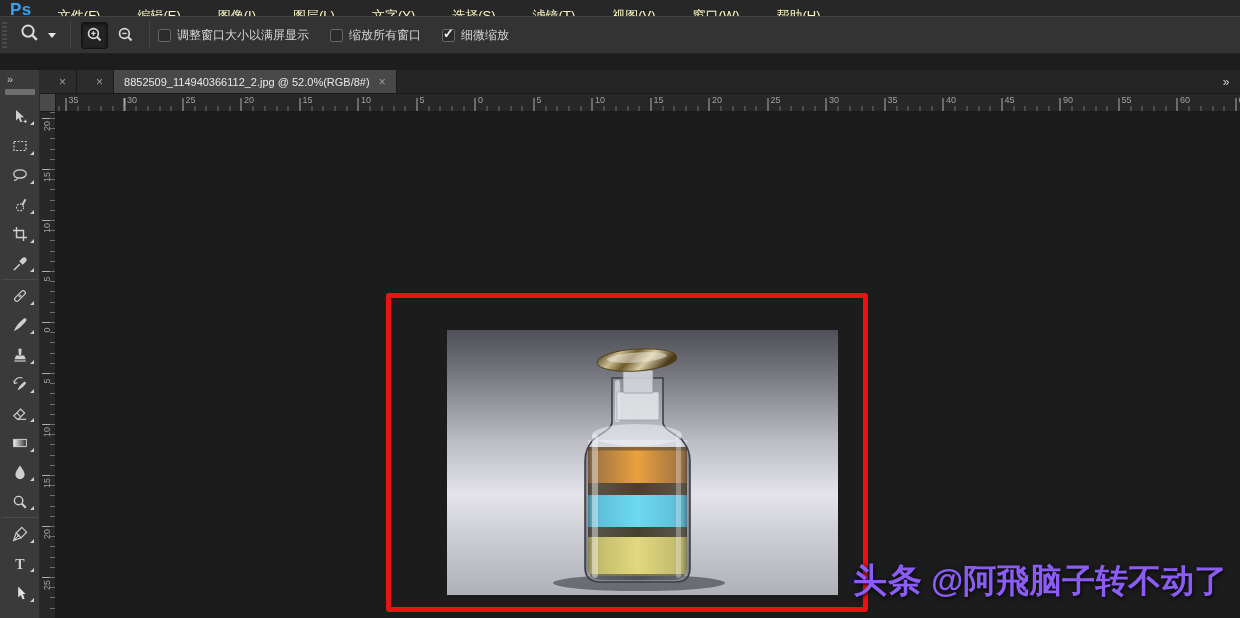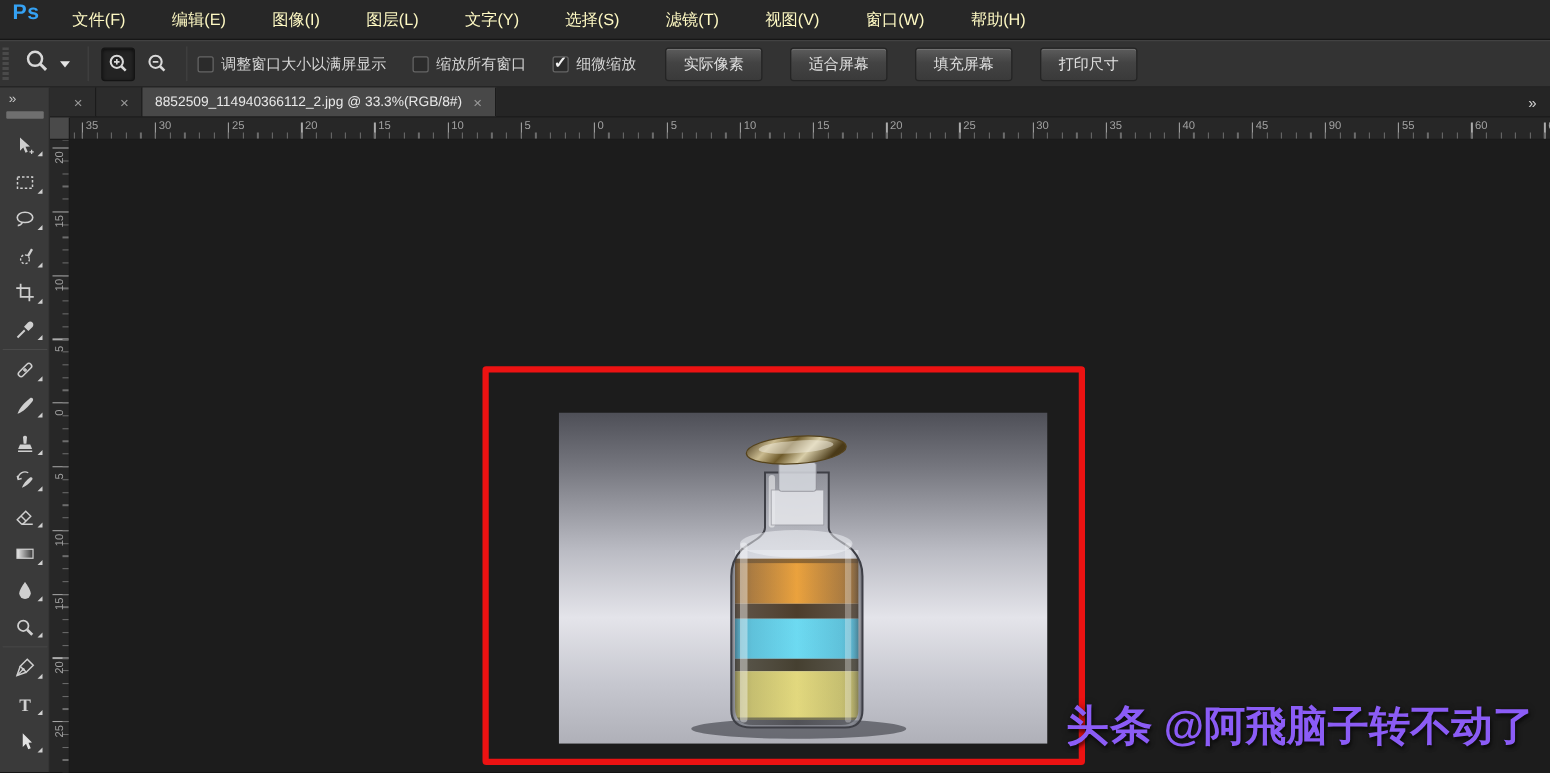--- a/index.html
+++ b/index.html
@@ -7,21 +7,21 @@
   #app { position:relative; width:1240px; height:618px; overflow:hidden; background:#1d1d1d; }
 
   
   .menubar { position:absolute; left:0; top:0; width:1240px; height:32px; background:#272727;
              border-bottom:1px solid #161616; display:flex; }
   .ps-logo { color:#35a2f4; font-weight:bold; font-size:17px; padding:0 14px 0 10px; letter-spacing:0.5px; }
   .menu-item { color:#fef9c3; font-size:13px; padding:0 12px; margin-right:13px; height:100%;
                display:flex; align-items:center; cursor:default; }
 
   
-  .optionsbar { position:absolute; left:0; top:32px; width:1240px; height:38px; background:#333333;
+  .optionsbar { position:absolute; left:0; top:16px; width:1240px; height:38px; background:#333333;
                 border-top:1px solid #424242; border-bottom:1px solid #222; display:flex; align-items:center; }
   .grip { width:5px; height:26px; margin:0 6px 0 2px;
           background:repeating-linear-gradient(180deg,#4a4a4a 0 2px,transparent 2px 4px); }
   .zoom-preset { display:flex; align-items:center; padding:2px 6px; border-radius:3px; }
   .caret-down { width:0; height:0; border-left:4px solid transparent; border-right:4px solid transparent;
                 border-top:5px solid #e5e5e5; margin-left:7px; }
   .vsep { width:1px; height:28px; background:#262626; border-right:1px solid #454545; margin:0 8px; }
   .tool-btn { width:27px; height:27px; display:flex; align-items:center; justify-content:center;
               border-radius:3px; margin:0 2px; border:1px solid transparent; }
   .tool-btn.pressed { background:#232323; border:1px solid #141414; box-shadow:inset 0 1px 3px rgba(0,0,0,.65); }
@@ -152,41 +152,34 @@
           <span class="cb-label">缩放所有窗口</span>
         </label>
 
         <label class="cb checked">
           <span class="cb-box">
             <span class="cb-tick"></span>
           </span>
           <span class="cb-label">细微缩放</span>
         </label>
       </div>
-    <div style="display:flex;align-items:center;margin-left:2px">
-
-    <button class="opt-btn">实际像素</button>
-        <button class="opt-btn">适合屏幕</button>
-        <button class="opt-btn">填充屏幕</button>
-        <button class="opt-btn">打印尺寸</button>
-      </div>
   </div>
 
   <div class="tabbar">
 
       <div class="tab">
         <span class="tab-close">×</span>
       </div>
 
       <div class="tab">
         <span class="tab-close">×</span>
       </div>
 
       <div class="tab active">
-        <span class="tab-title">8852509_114940366112_2.jpg @ 33.3%(RGB/8#)</span>
+        <span class="tab-title">8852509_114940366112_2.jpg @ 52.0%(RGB/8#)</span>
         <span class="tab-close">×</span>
       </div>
     </div>
   <div class="tab-overflow" style="position:absolute;top:70px;right:0;width:30px;justify-content:center">
     <span>»</span>
   </div>
 
   <div class="toolbar">
     <div class="panel-collapse"><span>»</span></div>
     <div class="toolbar-grip"></div>

